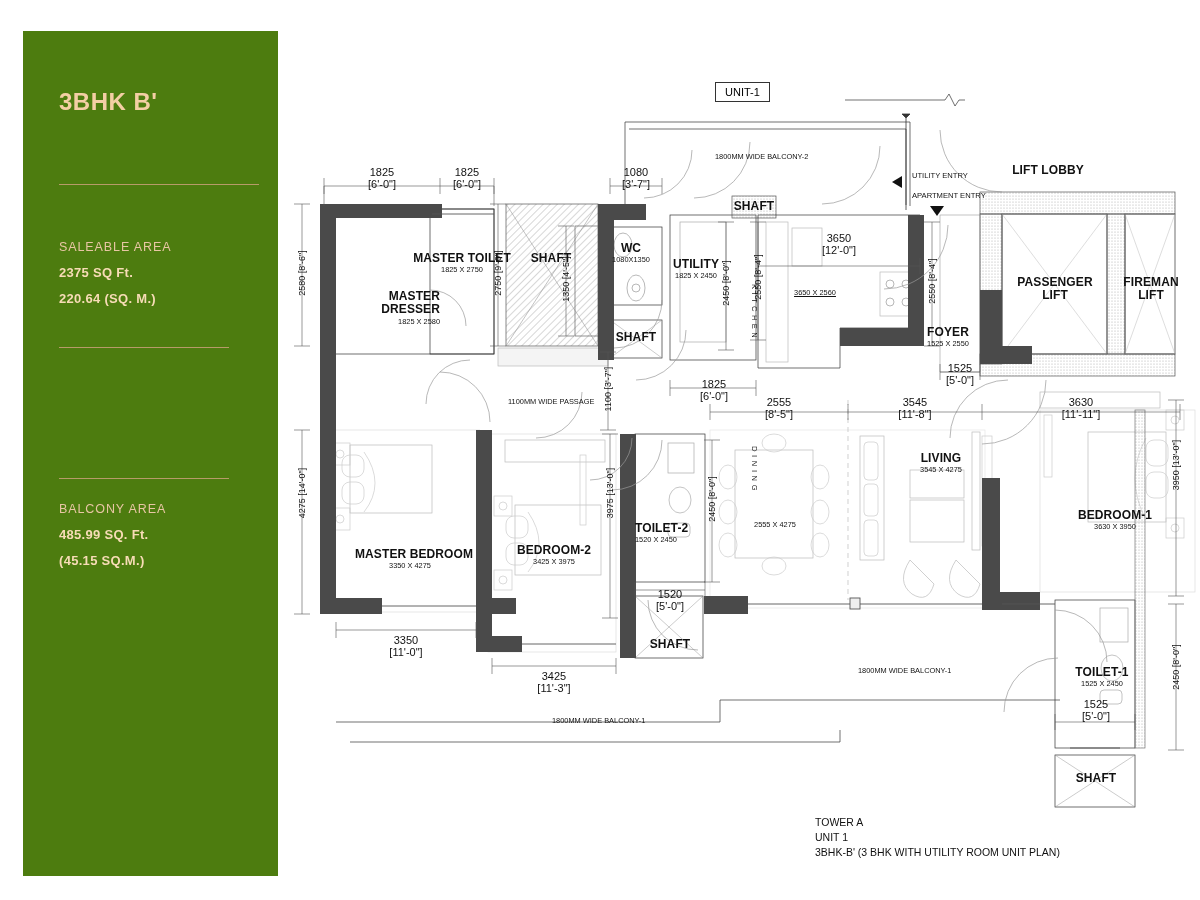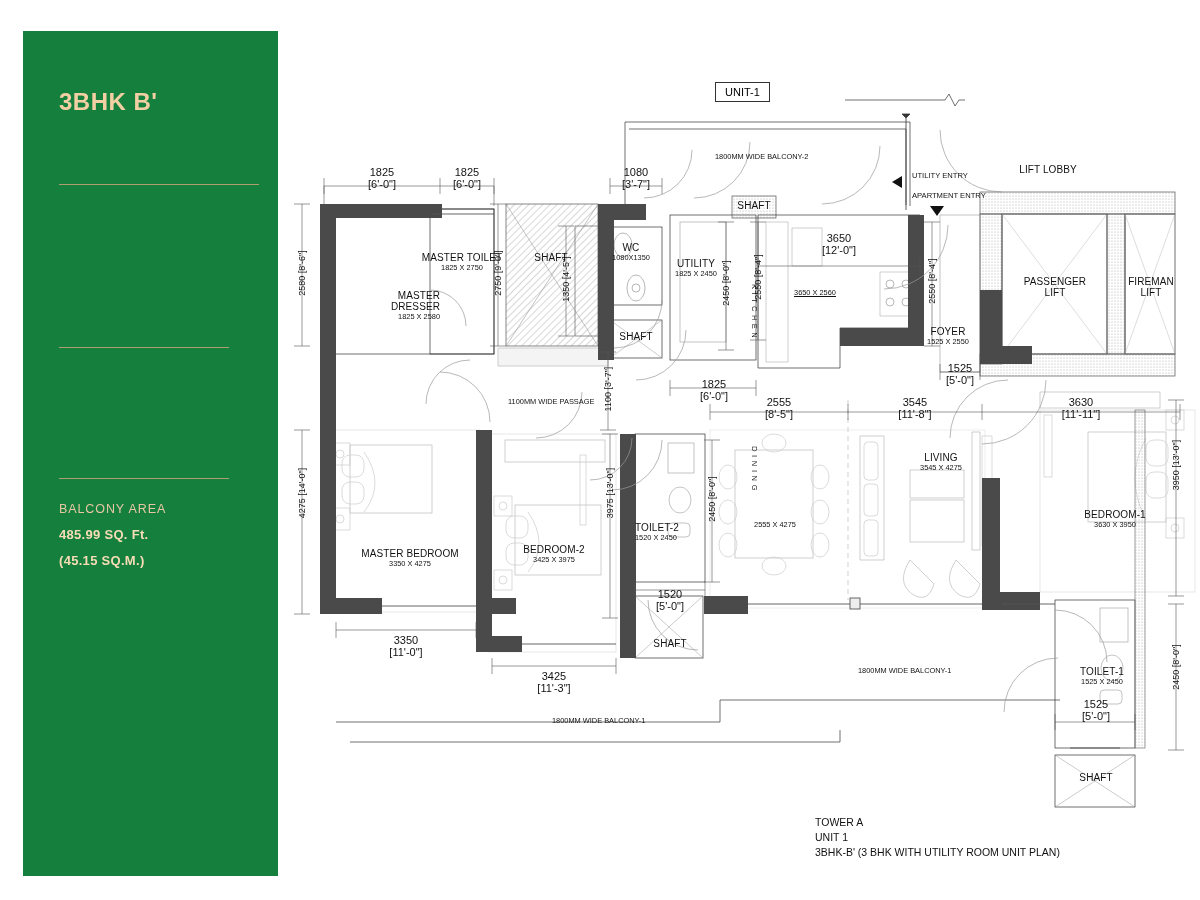--- a/index.html
+++ b/index.html
@@ -1,60 +1,65 @@
 <!DOCTYPE html>
 <html><head>
 <meta charset="utf-8">
 <style>
   html,body{margin:0;padding:0;background:#ffffff;}
   body{width:1200px;height:900px;position:relative;overflow:hidden;
        font-family:"Liberation Sans","DejaVu Sans",sans-serif;}
 
   
   #sidebar{position:absolute;left:23px;top:31px;width:255px;height:845px;
-           background:#15803d;}
+           background:#4d7c0f;}
   #sidebar-title{position:absolute;left:36px;top:57px;font-size:24px;font-weight:bold;
                  color:#f3cfa4;letter-spacing:.5px;}
   .side-rule{position:absolute;height:1px;background:#caa179;opacity:.85;}
   #rule-top{left:36px;top:153px;width:200px;}
   #rule-1{left:36px;top:316px;width:170px;}
   #rule-2{left:36px;top:447px;width:170px;}
   .blk{position:absolute;left:36px;}
   .blk .hd{font-size:12.5px;color:#e8c6a4;letter-spacing:.9px;margin-bottom:11px;}
   .blk .v{font-size:13px;color:#f7dcb6;font-weight:bold;margin-bottom:11px;letter-spacing:.3px;}
   #blk-saleable{top:209px;}
   #blk-rera{top:340px;}
   #blk-balcony{top:471px;}
 
   
   #plan{position:absolute;left:280px;top:0;width:920px;height:877px;}
   #plan svg{position:absolute;left:0;top:0;}
 
   .lbl{position:absolute;font-family:"Liberation Sans","DejaVu Sans",sans-serif;
        color:#111;white-space:nowrap;line-height:1.12;}
   .rm{font-size:8.2px;text-align:center;}
-  .rm b{font-weight:normal;display:block;font-size:10px;letter-spacing:.1px;}
+  .rm b{font-weight:bold;display:block;font-size:12px;letter-spacing:.1px;}
   .rm .d{font-size:7.4px;display:block;margin-top:1px;}
   .dim{font-size:11px;text-align:center;}
   .dim .a{display:block;}
   .dim .b{display:block;}
   .vdim{font-size:9px;text-align:center;transform-origin:center center;}
   .note{font-size:7.4px;}
   .ent{font-size:7.6px;}
   #unit-box{position:absolute;border:1px solid #333;padding:3px 9px;font-size:11px;
             background:#fff;}
   #caption{position:absolute;font-size:10.5px;line-height:1.45;color:#111;}
 </style>
 </head>
 <body>
 
 <div id="sidebar">
   <div id="sidebar-title">3BHK B'</div>
   <div class="side-rule" id="rule-top"></div>
 
+  <div class="blk" id="blk-saleable">
+    <div class="hd">SALEABLE AREA</div>
+    <div class="v">2375 SQ Ft.</div>
+    <div class="v">220.64 (SQ. M.)</div>
+  </div>
   <div class="side-rule" id="rule-1"></div>
 
   <div class="side-rule" id="rule-2"></div>
 
   <div class="blk" id="blk-balcony">
     <div class="hd">BALCONY AREA</div>
     <div class="v">485.99 SQ. Ft.</div>
     <div class="v">(45.15 SQ.M.)</div>
   </div>
 </div>

